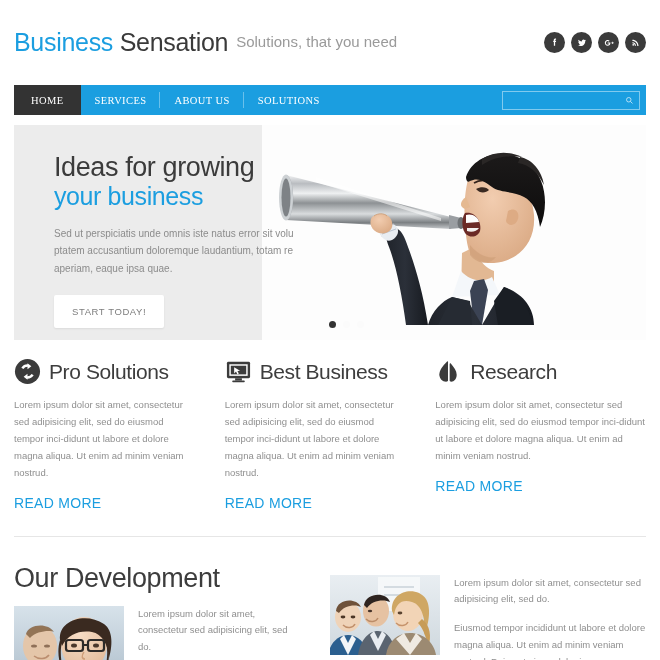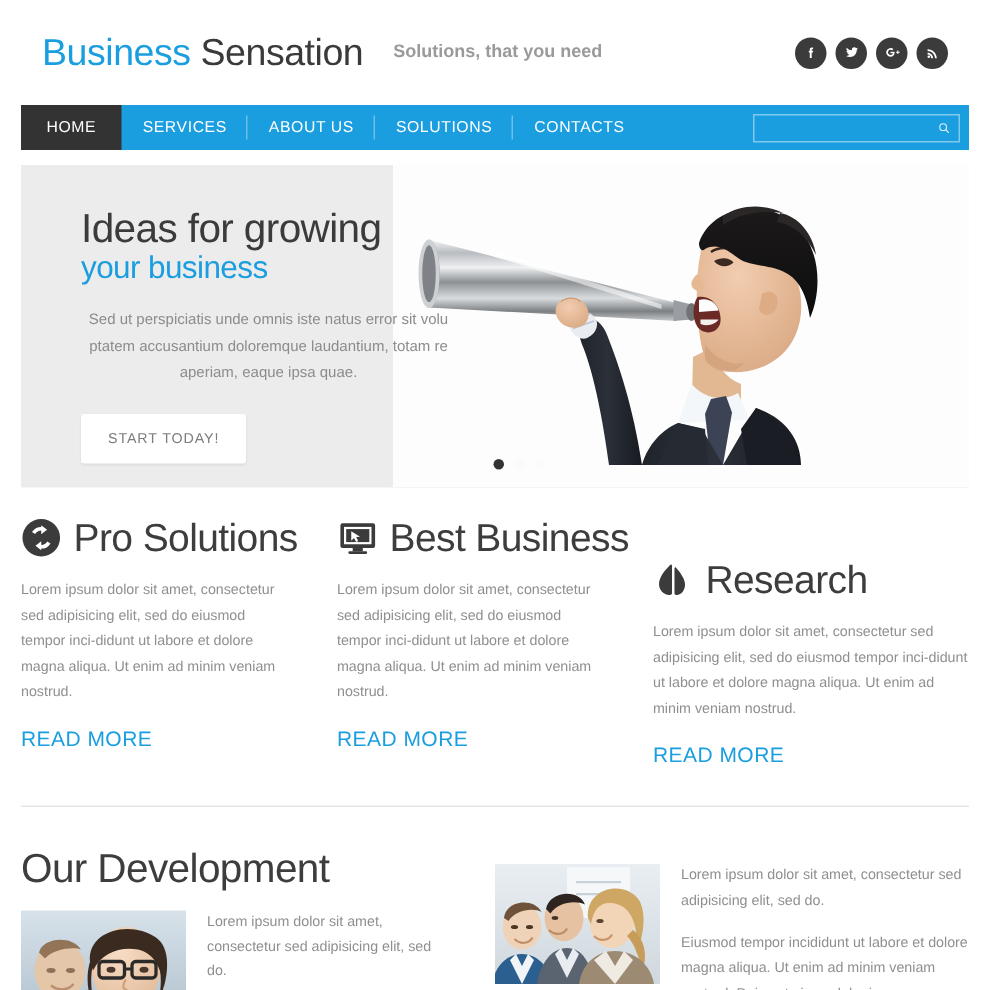--- a/index.html
+++ b/index.html
@@ -6,41 +6,40 @@
   html, body {
     width: 660px; height: 660px;
     background: #ffffff;
     font-family: "Liberation Sans", sans-serif;
     overflow: hidden;
   }
   .page { width: 660px; height: 660px; position: relative; background: #fff; }
 
   
   .header {
-    height: 70px;
-    padding: 0 28px;
+    height: 85px;
+    padding: 0 14px;
     display: flex;
     align-items: center;
     border-radius: 16px;
   }
   .logo {
     font-size: 25px;
     letter-spacing: -0.3px;
     white-space: nowrap;
     line-height: 1;
   }
   .logo .b { color: #1b9ee0; font-weight: 400; }
   .logo .s { color: #3a3a3a; font-weight: 400; }
   .tagline {
-    font-size: 12px;
+    font-size: 15px;
     color: #9a9a9a;
-    margin-left: 20px;
+    margin-left: 8px;
     padding-bottom: 2px;
     white-space: nowrap;
-    font-weight: bold;
   }
   .socials { margin-left: auto; display: flex; gap: 6px; }
   .soc {
     width: 21px; height: 21px; border-radius: 50%;
     background: #3b3b3b;
     display: flex; align-items: center; justify-content: center;
   }
   .soc svg { display: block; }
 
   
@@ -53,20 +52,21 @@
     position: relative;
   }
   .nav-item {
     display: flex; align-items: center;
     padding: 0 14px;
     font-size: 10.5px;
     color: #ffffff;
     letter-spacing: 0.4px;
     white-space: nowrap;
     position: relative;
+    font-family: Liberation Serif, serif;
   }
   .nav-item.active { background: #333333; padding: 0 17px; }
   .nav-item:not(.active)::after {
     content: ""; position: absolute; right: 0; top: 7px; bottom: 7px;
     width: 1px; background: rgba(255,255,255,0.35);
   }
   .nav-item:last-of-type::after { display: none; }
   .searchbox {
     margin-left: auto;
     align-self: center;
@@ -88,25 +88,24 @@
   .hero {
     position: relative;
     height: 215px;
     background: #ececec;
     overflow: hidden;
   }
   .hero-text {
     position: absolute; left: 40px; top: 28px; width: 290px; z-index: 3;
   }
   .h1a { font-size: 27px; color: #3b3b3b; line-height: 1.08; letter-spacing: -0.4px; }
-  .h1b { font-size: 21px; color: #1b9ee0; line-height: 1.14; letter-spacing: -0.4px; }
+  .h1b { font-size: 25px; color: #1b9ee0; line-height: 1.14; letter-spacing: -0.4px; }
   .hero-p {
     margin-top: 14px; font-size: 10px; color: #8c8c8c; line-height: 1.75;
     width: 250px;
-    text-align: center;
   }
   .cta {
     margin-top: 18px; display: inline-block;
     background: #fff; color: #7d7d7d;
     font-size: 9.5px; letter-spacing: 0.6px;
     padding: 11px 18px;
     border-radius: 2px;
     box-shadow: 0 1px 2px rgba(0,0,0,0.08);
   }
   .dots { position: absolute; left: 315px; bottom: 12px; display: flex; gap: 7px; z-index: 4; }
@@ -114,24 +113,24 @@
   .dot.on { background: #333; }
 
   
   .heroImg { position: absolute; right: 0; top: 0; width: 390px; height: 215px; z-index: 2; }
 
   
   .features {
     display: flex; padding: 18px 14px 0 14px; gap: 0;
   }
   .feat { width: 33.333%; padding-right: 30px; }
-  .feat:last-child { padding-right: 0; margin-top: 28px; }
+  .feat:last-child { padding-right: 0; }
   .feat-head { display: flex; align-items: center; gap: 8px; }
   .feat-ic { width: 27px; height: 27px; flex: 0 0 27px; }
-  .feat-title { font-size: 26px; color: #3d3d3d; letter-spacing: -0.4px; white-space: nowrap; }
+  .feat-title { font-size: 21px; color: #3d3d3d; letter-spacing: -0.4px; white-space: nowrap; }
   .feat-p { margin-top: 12px; font-size: 9.5px; color: #8f8f8f; line-height: 1.78; }
   .readmore { display: inline-block; margin-top: 13px; font-size: 14px; color: #1b9ee0; letter-spacing: 0.3px; }
 
   
   .divider { margin: 24px 14px 0 14px; height: 1px; background: #e6e6e6; }
 
   
   .bottom { display: flex; padding: 26px 14px 0 14px; }
   .bcol { width: 50%; padding-right: 28px; }
   .bcol:last-child { padding-right: 0; }
@@ -178,21 +177,20 @@
       </a>
     </div>
   </div>
 
   <div class="navwrap">
     <div class="nav">
       <a class="nav-item active">HOME</a>
       <a class="nav-item">SERVICES</a>
       <a class="nav-item">ABOUT US</a>
       <a class="nav-item">SOLUTIONS</a>
-      <a class="nav-item">CONTACTS</a>
 
       <div class="searchbox">
         <input type="text" placeholder="" style="">
         <svg class="search-ic" viewBox="0 0 24 24" fill="none" stroke="#ffffff" stroke-width="2">
             <circle cx="10" cy="10" r="6"></circle>
             <line x1="14.5" y1="14.5" x2="20" y2="20"></line>
           </svg>
       </div>
     </div>
   </div>

